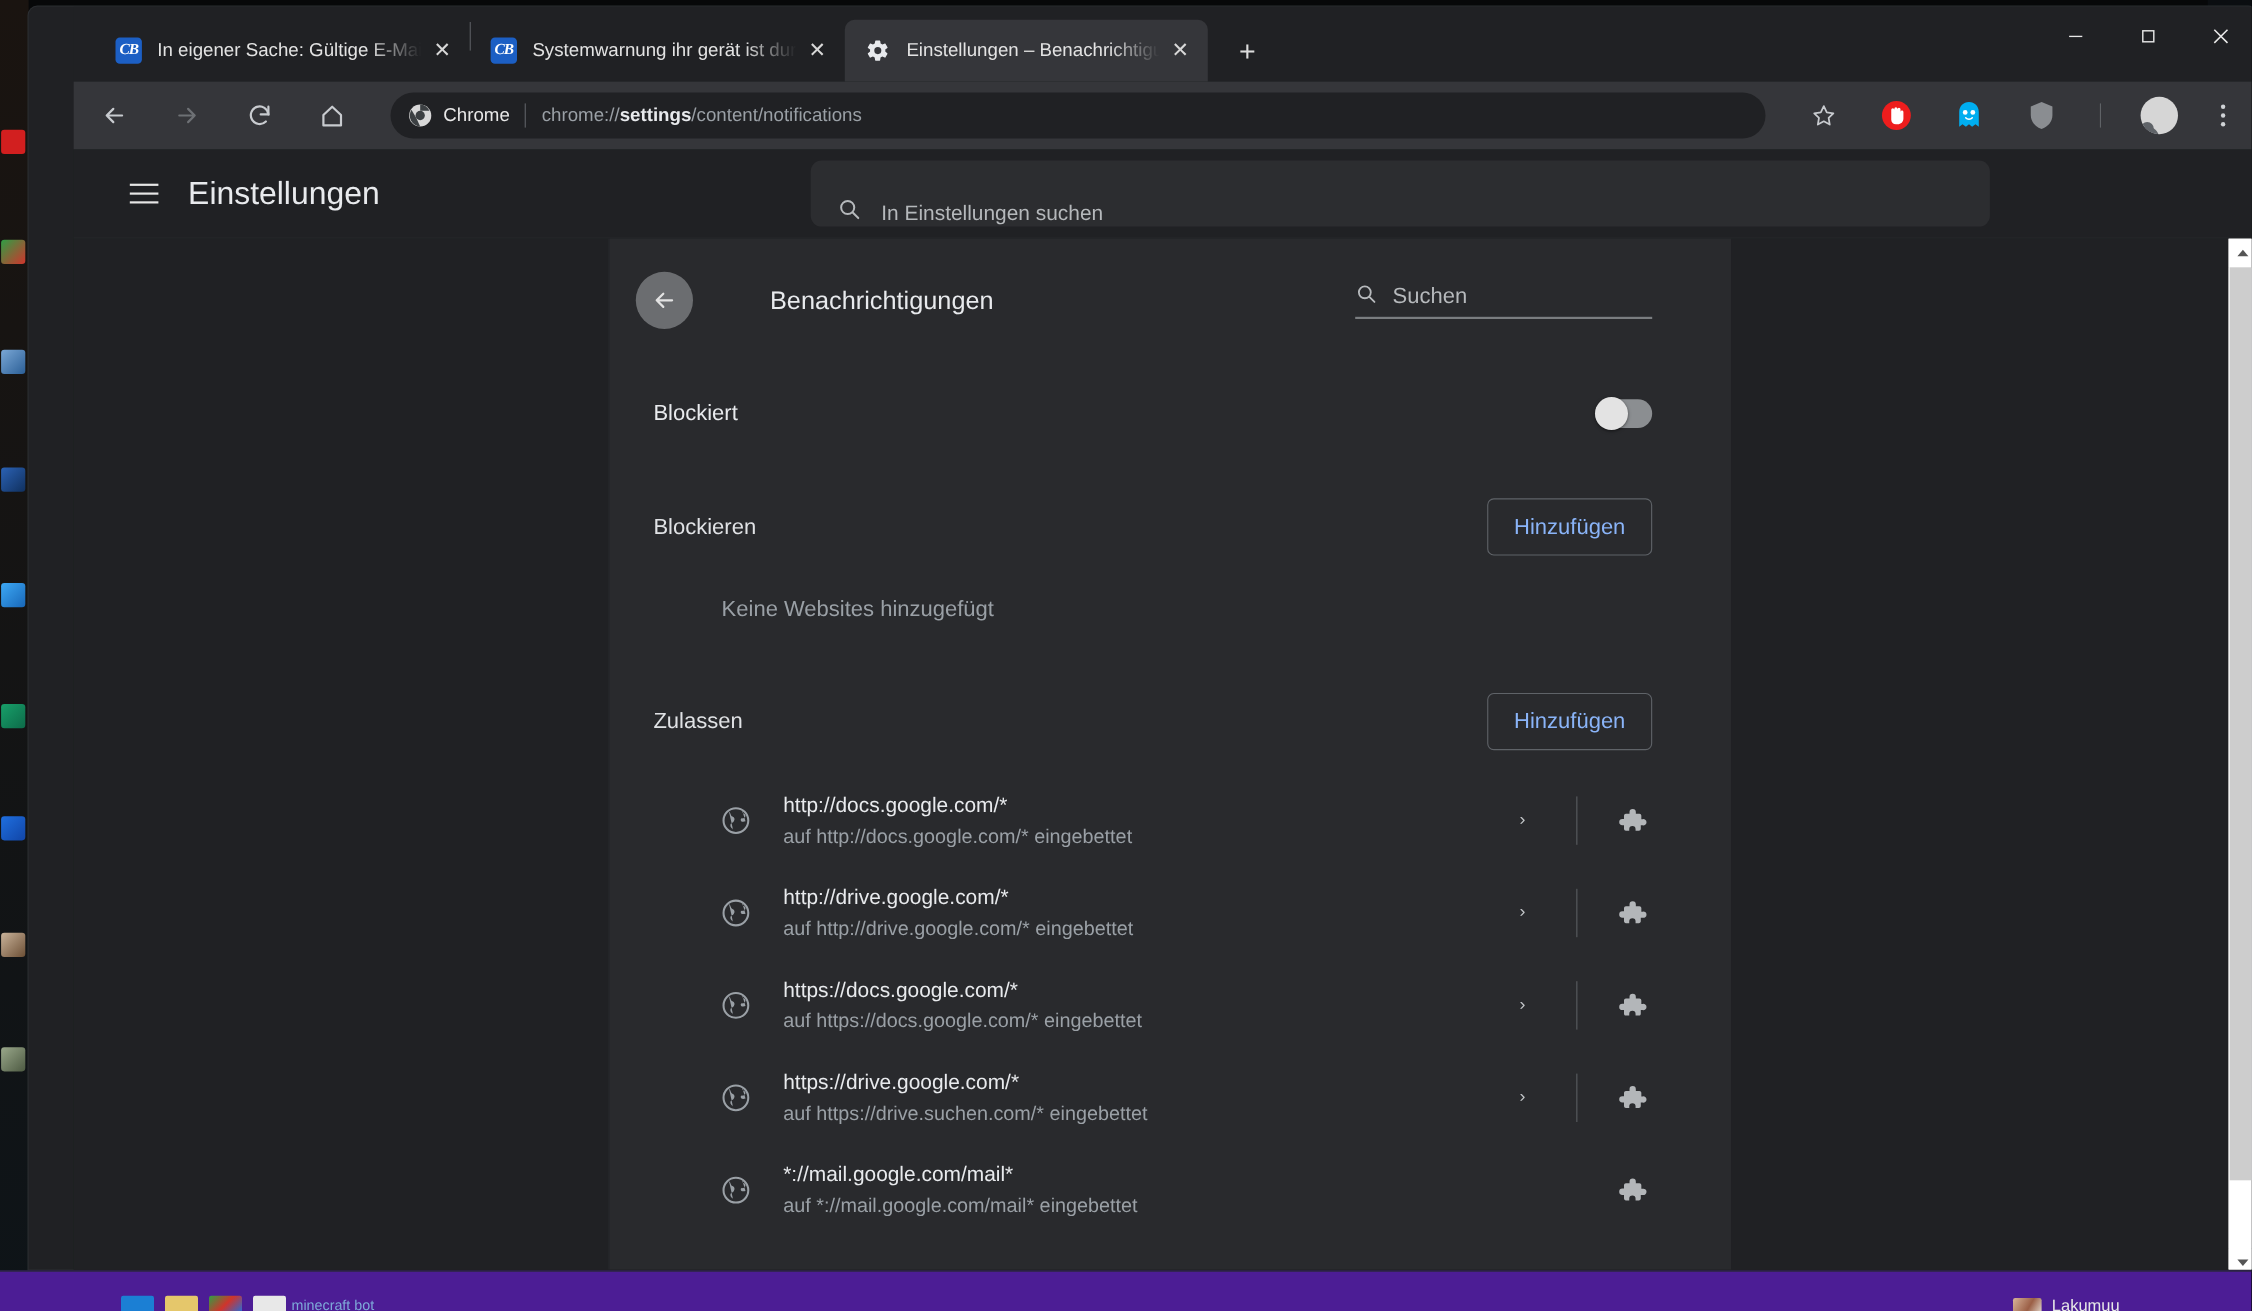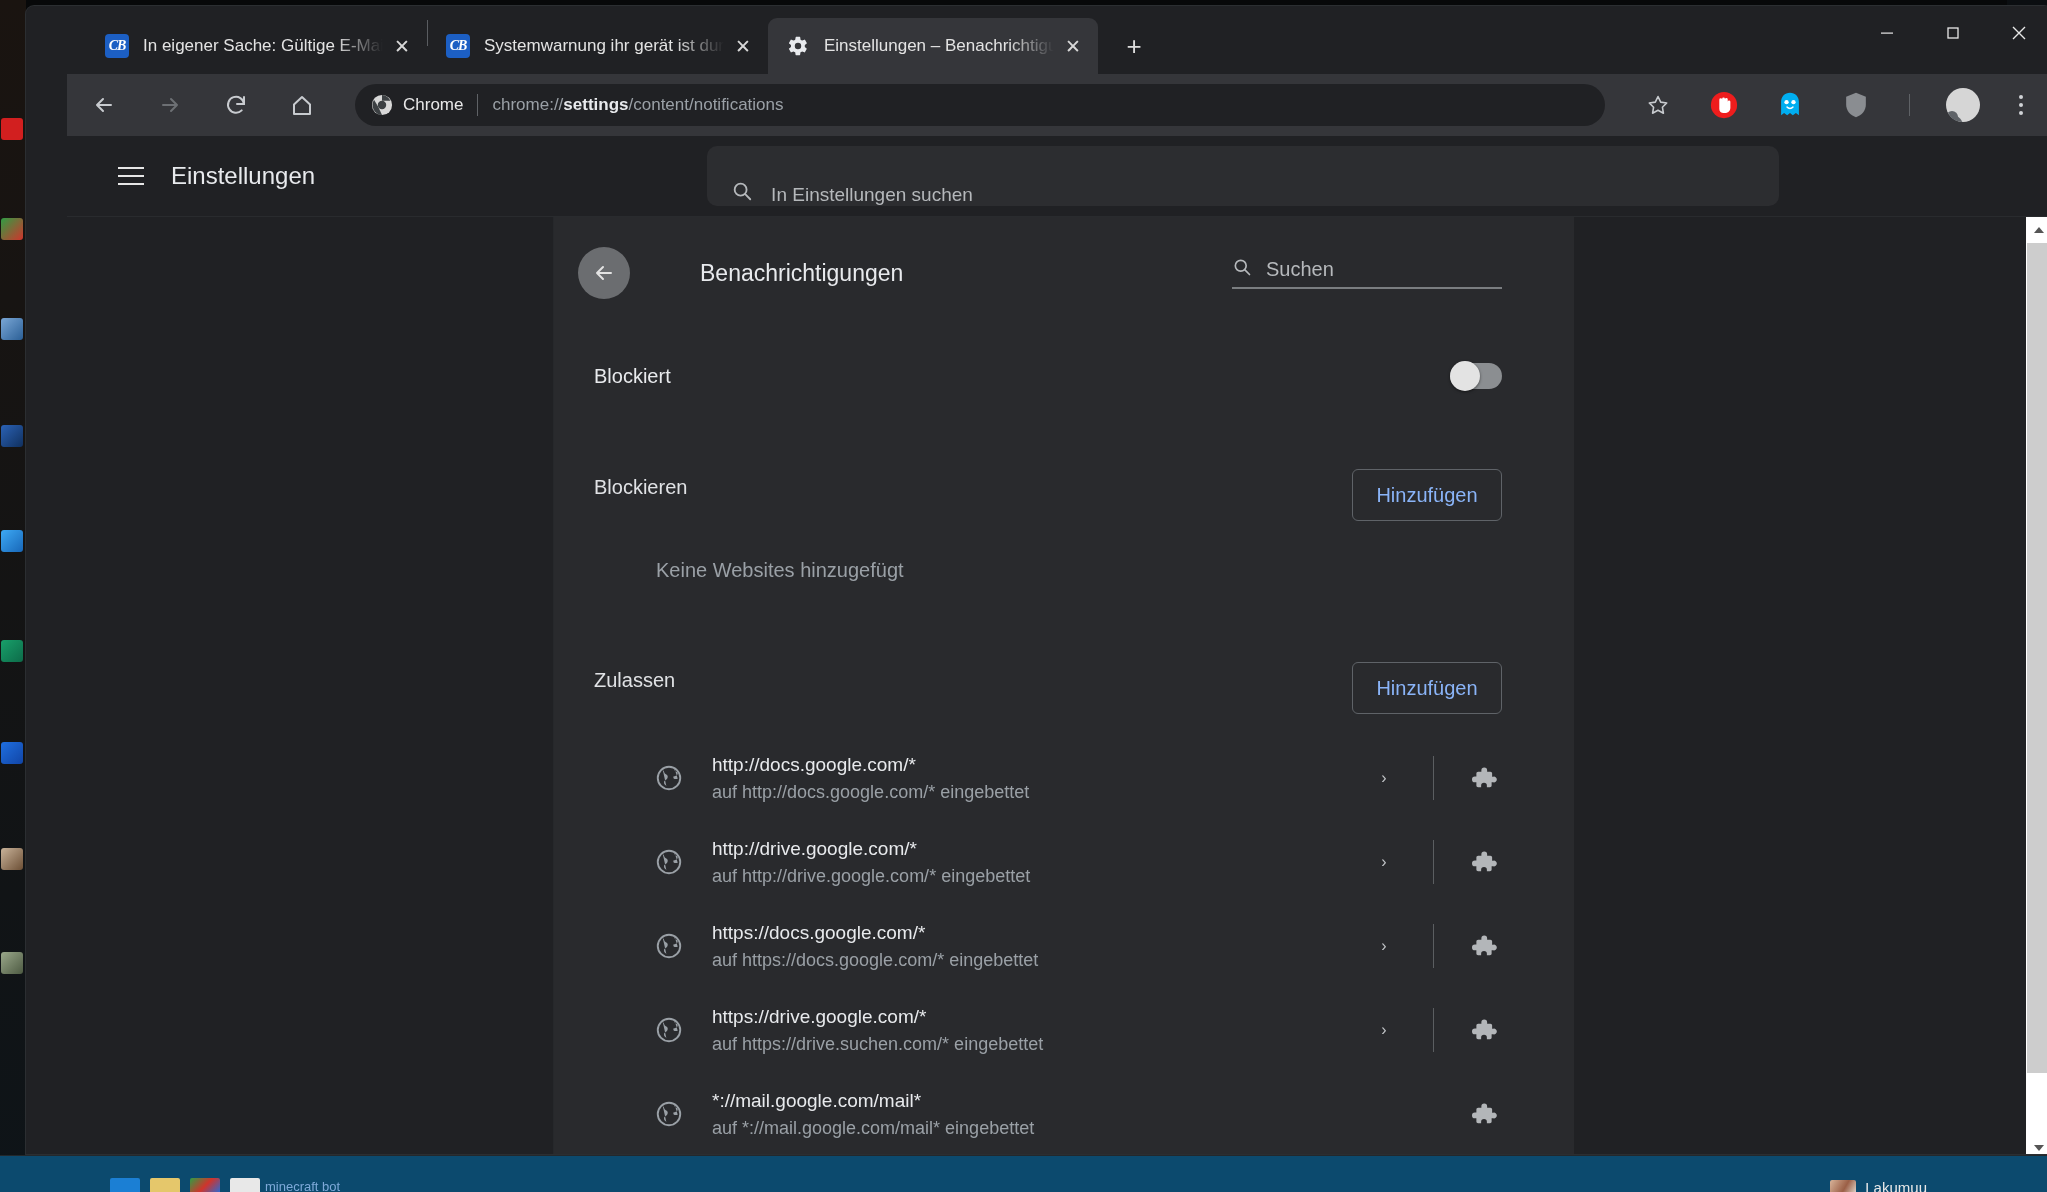--- a/index.html
+++ b/index.html
@@ -41,21 +41,21 @@
     right: 0; top: 0;
     width: 40px; height: 1192px;
     background: #0b0e11;
   }
 
   
   .taskbar {
     position: absolute;
     left: 0; bottom: 0;
     width: 2047px; height: 36px;
-    background: #0c4a6e;
+    background: #4c1d95;
     border-top: 1px solid #23282c;
     display: flex;
     align-items: flex-end;
     overflow: hidden;
   }
   .taskbar-inner {
     display: flex;
     align-items: center;
     gap: 10px;
     padding-left: 110px;
@@ -249,21 +249,21 @@
     border-bottom: 1px solid #292b2e;
   }
   .hamburger {
     width: 56px; height: 56px;
     margin-left: 36px;
     display: flex; flex-direction: column; align-items:center; justify-content:center; gap:6px;
     flex: 0 0 auto;
   }
   .hamburger i { display:block; width:26px; height:2px; background:#e6e6e6; }
   .settings-title {
-    font-size: 24px;
+    font-size: 29px;
     color: #e8eaed;
     margin-left: 12px;
     white-space: nowrap;
   }
   .settings-search {
     margin-left: 392px;
     width: 1024px;
     height: 60px;
     background: #2c2d30;
     border-radius: 10px;
@@ -347,21 +347,21 @@
   .add-btn {
     margin-left: auto;
     min-width: 150px;
     height: 52px;
     border: 1px solid #5f6368;
     border-radius: 6px;
     background: transparent;
     color: #8ab4f8;
     font-size: 20px;
     font-family: "Liberation Sans", sans-serif;
-    display: flex; align-items: center; justify-content: center; margin-top: 16px;
+    display: flex; align-items: center; justify-content: center;
   }
   .empty-text {
     font-size: 20px;
     color: #9aa0a6;
     padding: 38px 0 0 62px;
   }
 
   .list { margin-top: 22px; }
   .list-row {
     display: flex;

